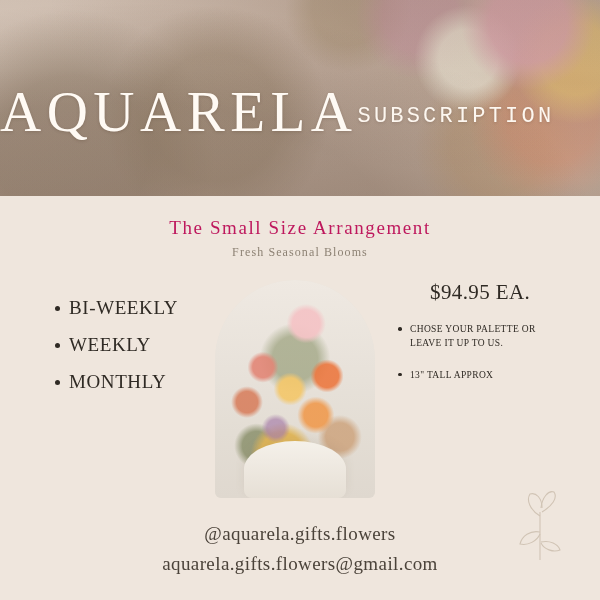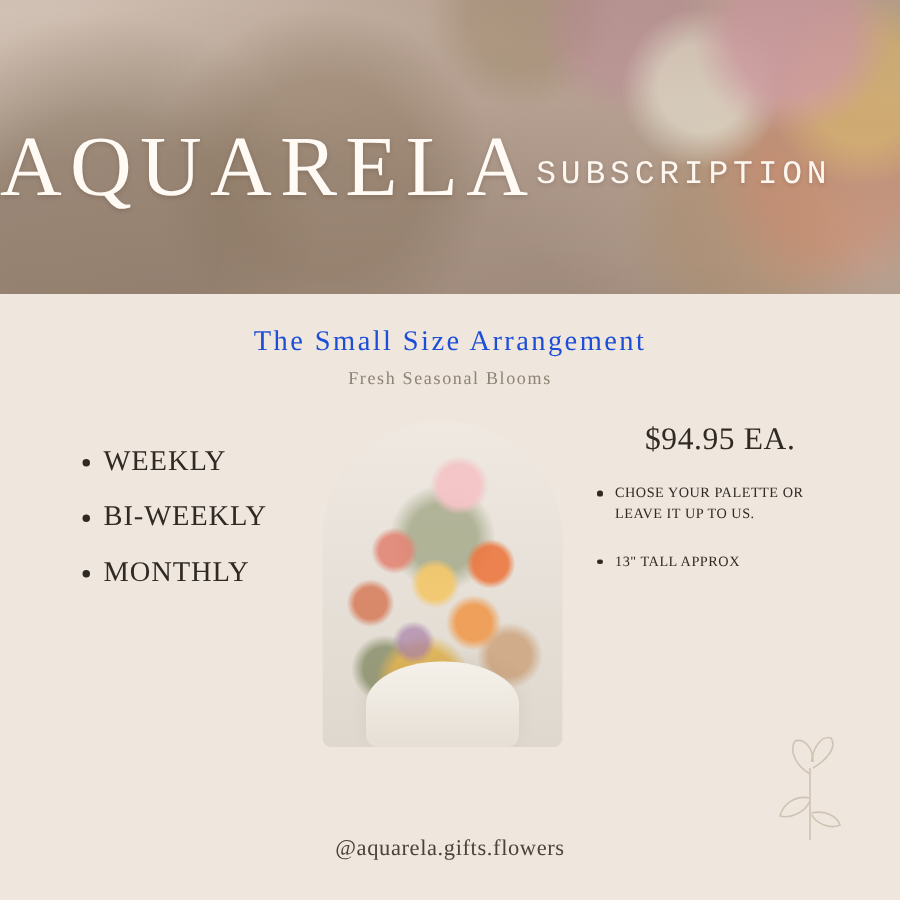--- a/index.html
+++ b/index.html
@@ -98,21 +98,21 @@
   .body-area {
     position: relative;
     width: 600px;
     height: 404px;
     background: #efe6dd;
   }
 
   .headline {
     text-align: center;
     font-family: "Liberation Serif", serif;
-    color: #1d4ed8;
+    color: #be185d;
     font-size: 19px;
     letter-spacing: 1.6px;
     padding-top: 21px;
   }
   .subheadline {
     text-align: center;
     font-family: "Liberation Serif", serif;
     color: #8d8274;
     font-size: 12px;
     letter-spacing: 1.1px;
@@ -237,21 +237,21 @@
   .footer {
     position: absolute;
     left: 0;
     right: 0;
     bottom: 22px;
     text-align: center;
   }
   .footer div {
     font-family: "Liberation Serif", serif;
     color: #4b433a;
-    font-size: 15px;
+    font-size: 19px;
     letter-spacing: 0.4px;
     line-height: 1.55;
   }
 
   .flower-deco {
     position: absolute;
     right: 26px;
     bottom: 36px;
     width: 70px;
     height: 78px;
@@ -273,22 +273,22 @@
   </div>
 
   <div class="body-area">
 
     <div class="headline">The  Small Size Arrangement</div>
     <div class="subheadline">Fresh Seasonal Blooms</div>
 
     <div class="columns">
 
       <ul class="freq-list">
+        <li>BI-WEEKLY</li>
         <li>WEEKLY</li>
-        <li>BI-WEEKLY</li>
         <li>MONTHLY</li>
       </ul>
 
       <div class="arch">
         <div class="arch-photo"></div>
       </div>
 
       <div class="price">$94.95 EA.</div>
 
       <ul class="details">
@@ -303,16 +303,17 @@
         <path d="M36 74 C36 56 36 40 36 26"></path>
         <path d="M36 30 C26 24 22 14 26 8 C32 6 38 12 38 22"></path>
         <path d="M38 26 C48 20 54 12 50 6 C44 4 38 12 37 22"></path>
         <path d="M36 46 C26 44 18 50 16 58 C24 60 33 55 36 48"></path>
         <path d="M37 56 C46 54 54 58 56 64 C49 67 40 63 37 57"></path>
       </g>
     </svg>
 
     <div class="footer">
       <div>@aquarela.gifts.flowers</div>
+      <div>aquarela.gifts.flowers@gmail.com</div>
     </div>
 
   </div>
 </div>
 
 </body></html>

